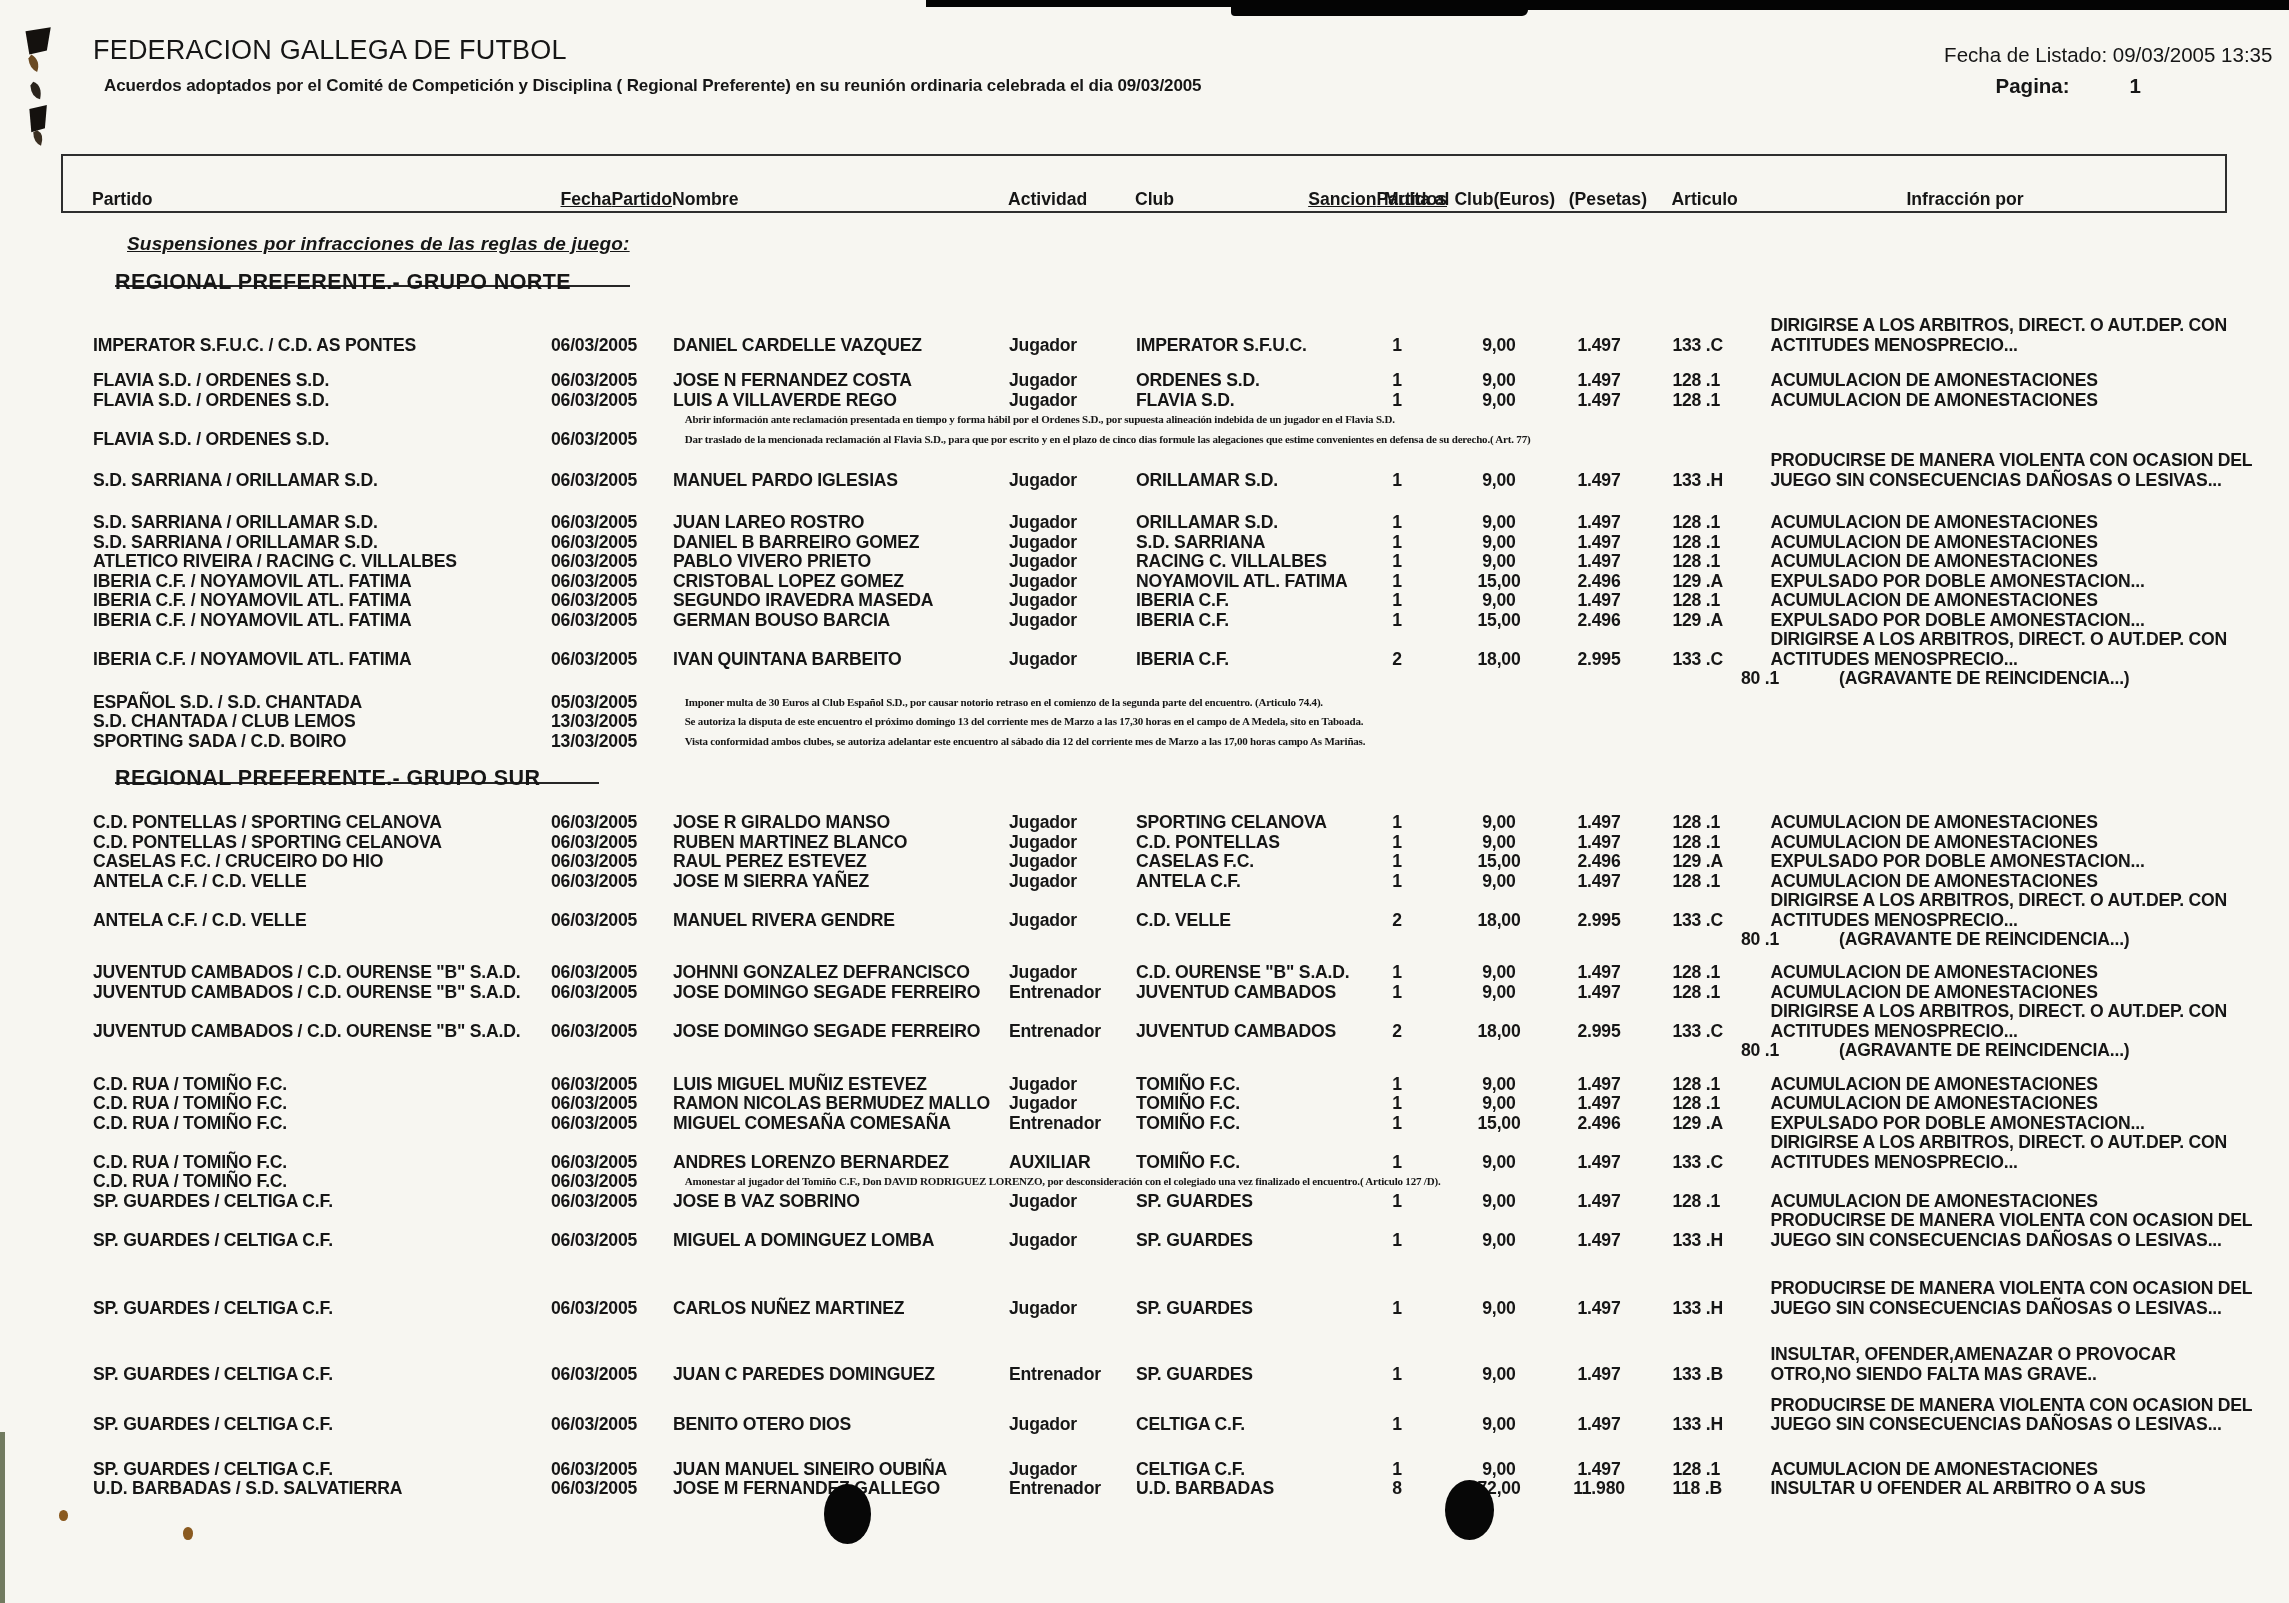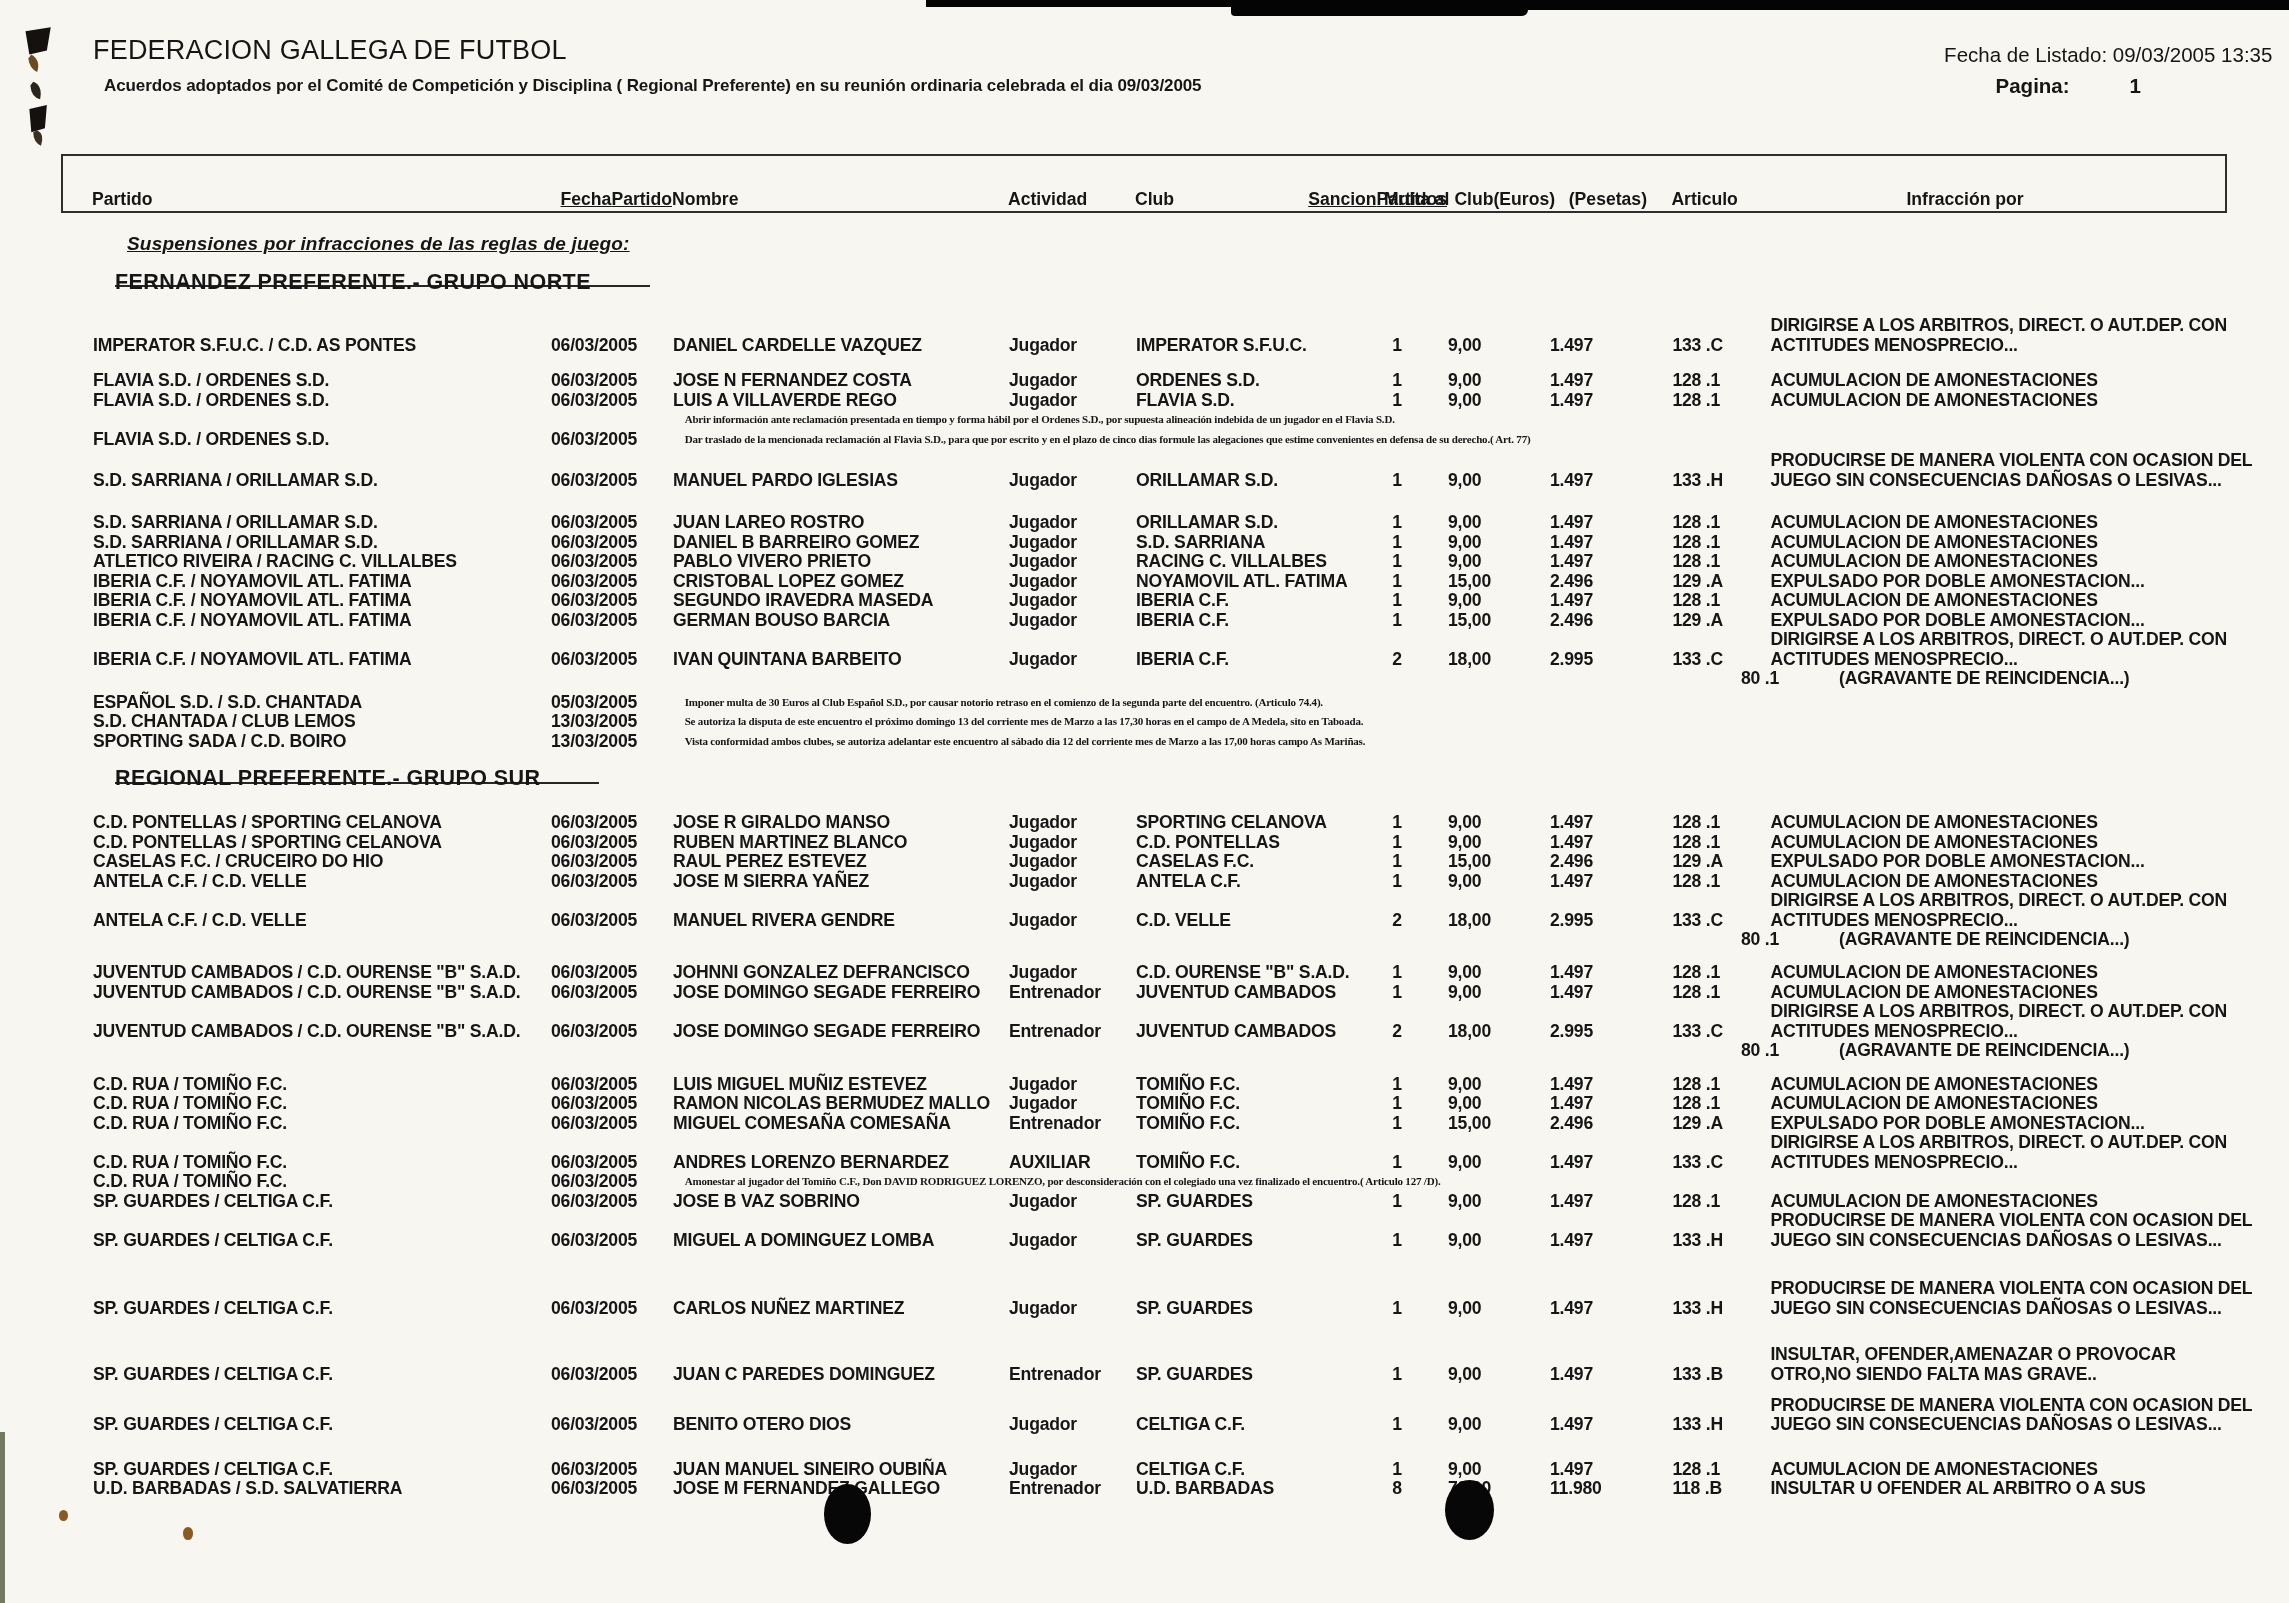--- a/index.html
+++ b/index.html
@@ -53,21 +53,21 @@
   }
   .group-heading{
     margin:27px 0 29px 115px;font-size:21.5px;font-weight:700;letter-spacing:0.4px;
     border-bottom:2.9px solid #262626;display:inline-block;padding:0 59px 3.9px 0;white-space:nowrap;
   }
   .ghwrap{line-height:0;}
   
   .row{padding-left:93px;font-size:17.6px;font-weight:700;line-height:19.5px;letter-spacing:-0.2px;}
   .row .cell{white-space:nowrap;}
   .c-sancion{text-align:center;}
-  .c-euros,.c-pesetas{text-align:left;}
+  .c-euros,.c-pesetas{text-align:center;}
   .c-infr div{white-space:nowrap;}
   .extra-line{padding-left:1741px;display:grid;grid-template-columns:98px 1fr;
     font-size:17.6px;font-weight:700;line-height:19.5px;letter-spacing:-0.2px;white-space:nowrap;}
   .note-cell{grid-column:3 / 12;padding-left:11.7px;white-space:nowrap;font-weight:700;font-size:11px;font-family:Liberation Serif, serif;}
 </style>
 </head>
 <body>
 
 <div class="page">
 
@@ -119,21 +119,21 @@
       </div>
       <div class="hcell"></div>
       <div class="hcell">Articulo</div>
       <div class="hcell hc-infr">Infracción por</div>
     </div>
   </div>
 
   <div class="content">
     <div class="section-title">Suspensiones por infracciones de las reglas de juego:</div>
     <div id="table-body">
-        <div class="ghwrap"><div class="group-heading">FERNANDEZ PREFERENTE.- GRUPO NORTE</div></div>
+        <div class="ghwrap"><div class="group-heading">REGIONAL PREFERENTE.- GRUPO NORTE</div></div>
         <div class="grid row">
           <div class="cell">IMPERATOR  S.F.U.C. / C.D. AS PONTES</div>
           <div class="cell">06/03/2005</div>
           <div class="cell">DANIEL CARDELLE VAZQUEZ</div>
           <div class="cell">Jugador</div>
           <div class="cell">IMPERATOR  S.F.U.C.</div>
           <div class="cell c-sancion">1</div>
           <div class="cell c-euros">9,00</div>
           <div class="cell c-pesetas">1.497</div>
           <div class="cell"></div>

